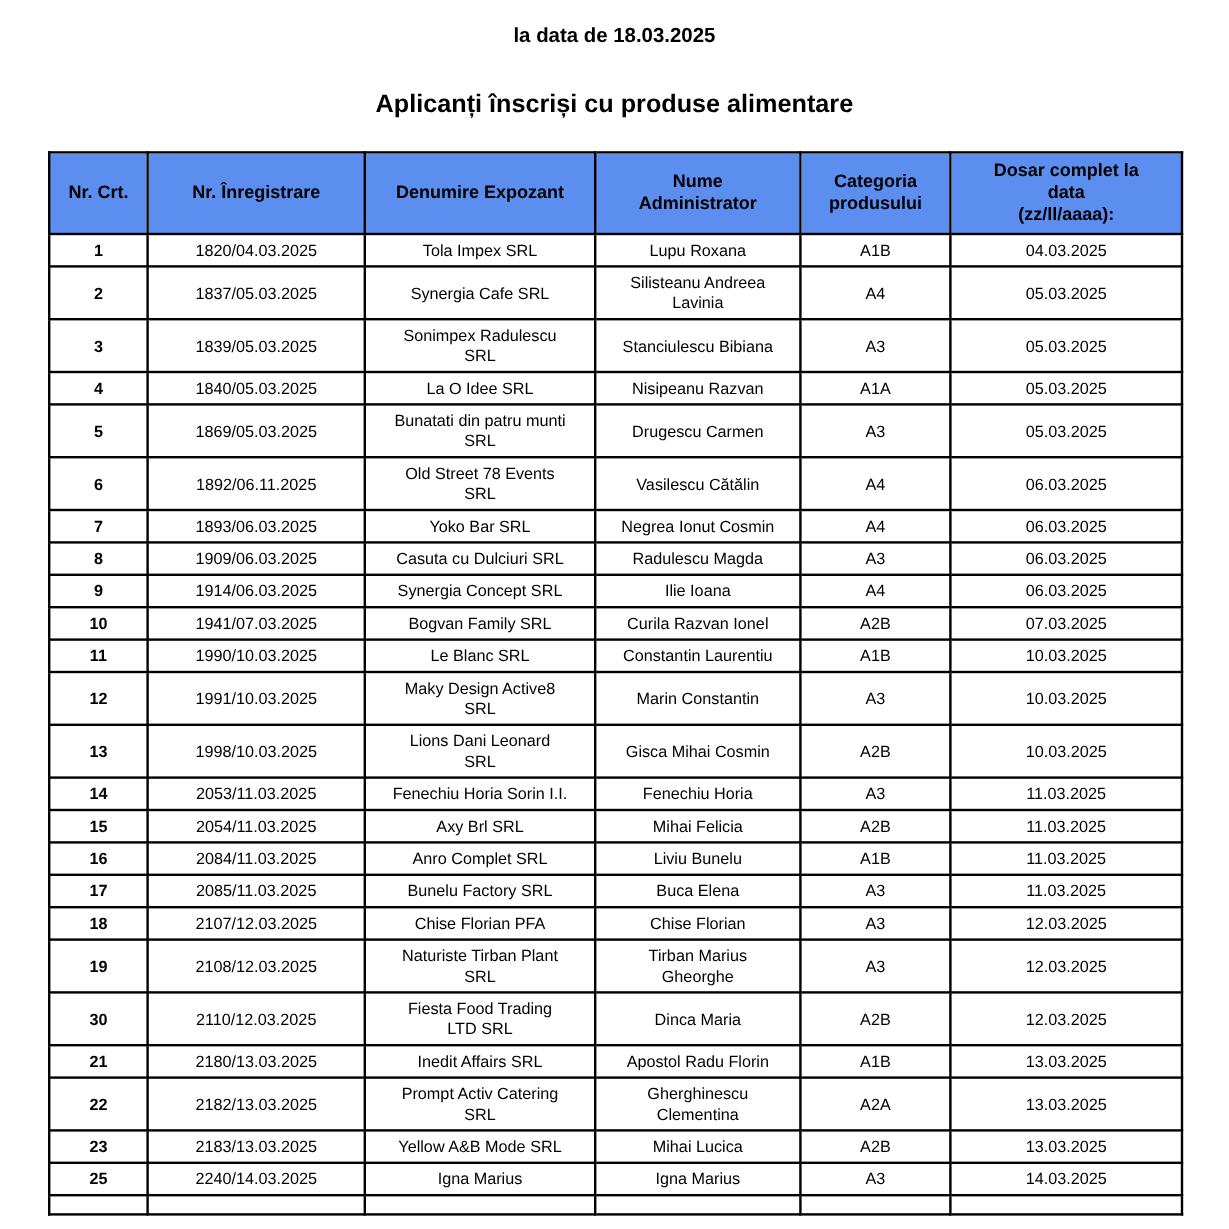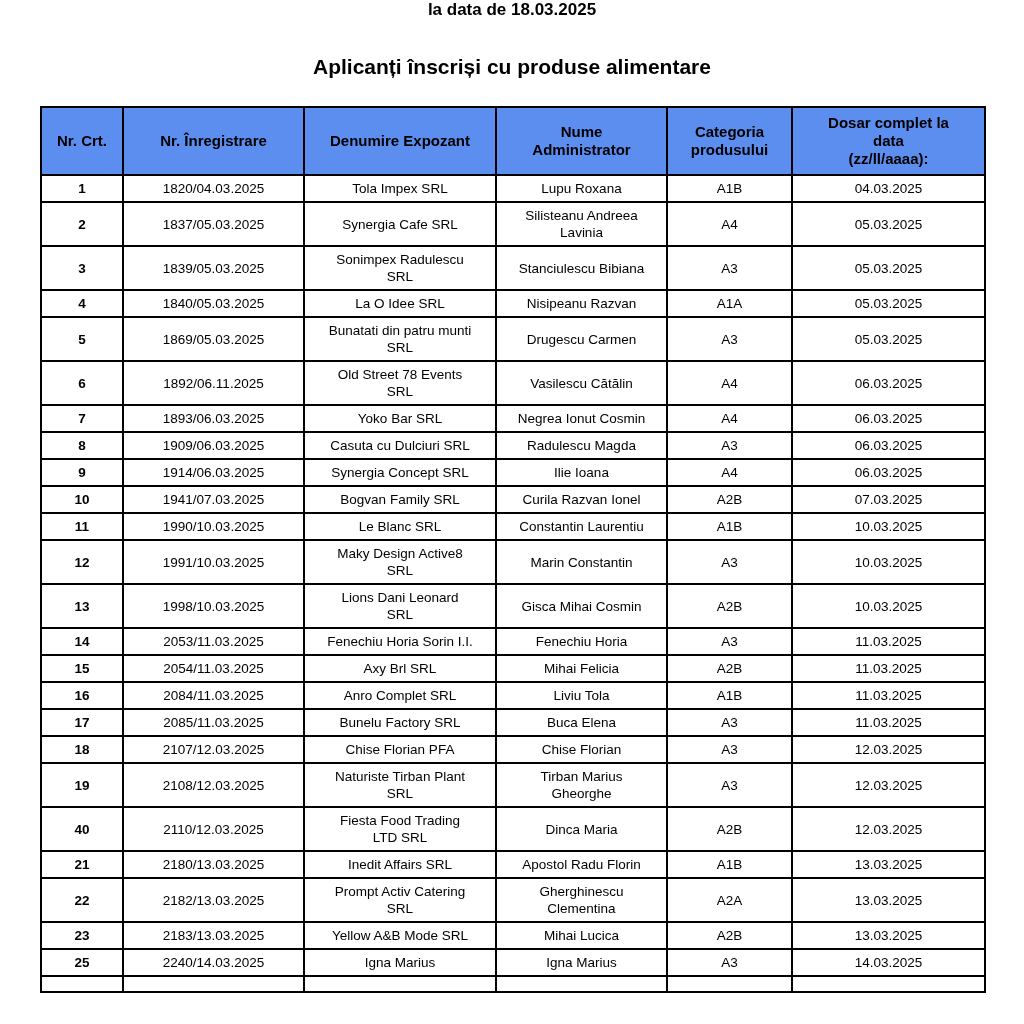--- a/index.html
+++ b/index.html
@@ -13,21 +13,21 @@
     color: #000;
   }
   .page {
     width: 1024px;
     height: 1024px;
     overflow: hidden;
     position: relative;
   }
   .subtitle-top {
     margin: 0;
-    padding-top: 0;
+    padding-top: 20px;
     text-align: center;
     font-size: 17px;
     font-weight: bold;
     line-height: 20px;
   }
   .main-title {
     margin: 0;
     margin-top: 37px;
     text-align: center;
     font-size: 21px;
@@ -226,21 +226,21 @@
           <td>2054/11.03.2025</td>
           <td>Axy Brl SRL</td>
           <td>Mihai Felicia</td>
           <td>A2B</td>
           <td>11.03.2025</td>
         </tr>
         <tr>
           <td class="bold">16</td>
           <td>2084/11.03.2025</td>
           <td>Anro Complet SRL</td>
-          <td>Liviu Tola</td>
+          <td>Liviu Bunelu</td>
           <td>A1B</td>
           <td>11.03.2025</td>
         </tr>
         <tr>
           <td class="bold">17</td>
           <td>2085/11.03.2025</td>
           <td>Bunelu Factory SRL</td>
           <td>Buca Elena</td>
           <td>A3</td>
           <td>11.03.2025</td>
@@ -257,21 +257,21 @@
           <td class="bold">19</td>
           <td>2108/12.03.2025</td>
           <td>Naturiste Tirban Plant
 SRL</td>
           <td>Tirban Marius
 Gheorghe</td>
           <td>A3</td>
           <td>12.03.2025</td>
         </tr>
         <tr>
-          <td class="bold">40</td>
+          <td class="bold">30</td>
           <td>2110/12.03.2025</td>
           <td>Fiesta Food Trading
 LTD SRL</td>
           <td>Dinca Maria</td>
           <td>A2B</td>
           <td>12.03.2025</td>
         </tr>
         <tr>
           <td class="bold">21</td>
           <td>2180/13.03.2025</td>

